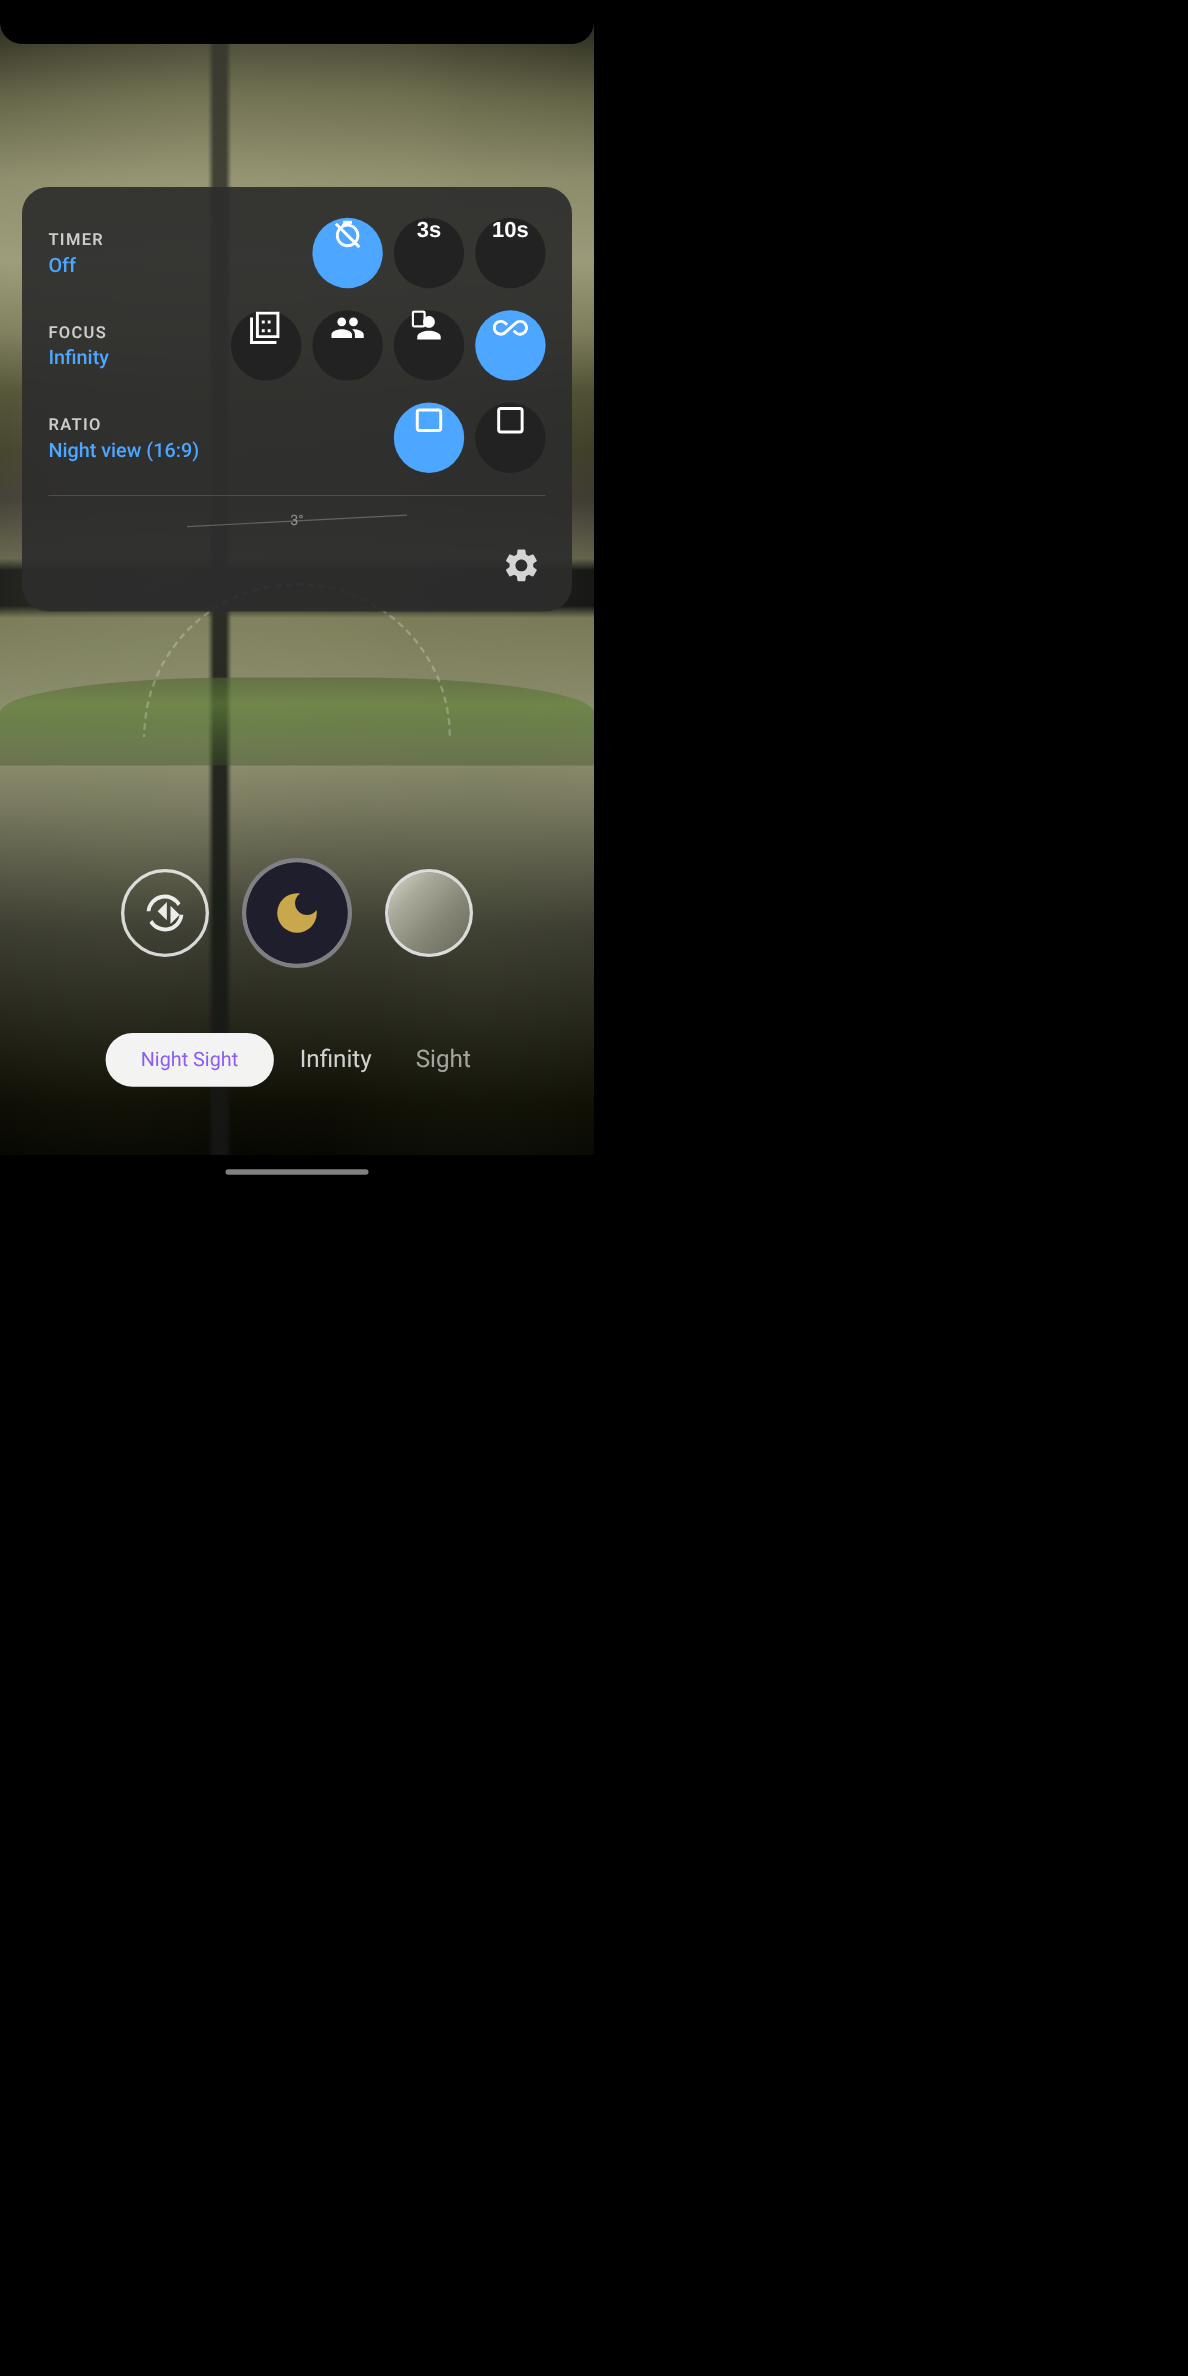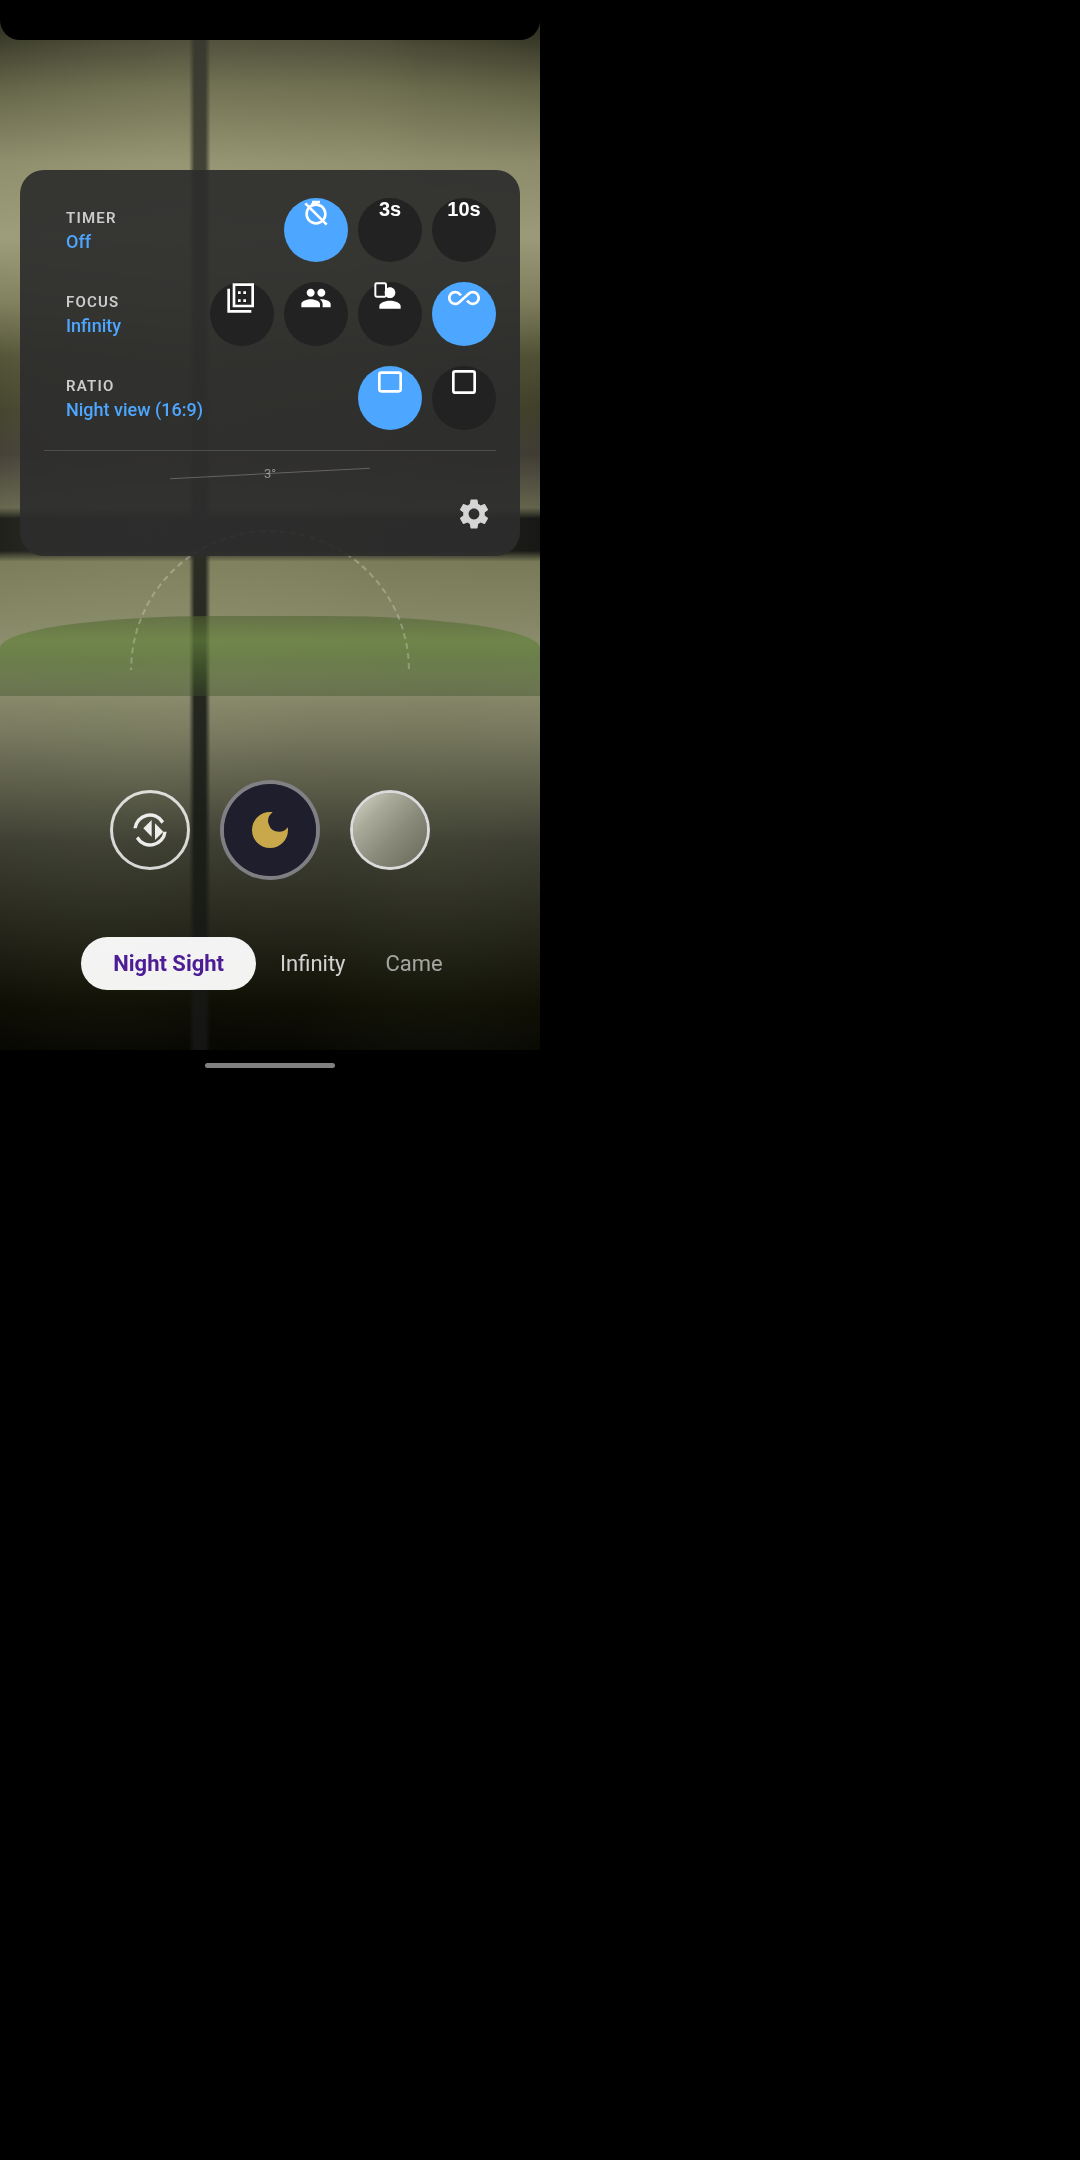--- a/index.html
+++ b/index.html
@@ -131,21 +131,20 @@
     .settings-row {
       display: flex;
       align-items: center;
       justify-content: space-between;
       margin-bottom: 20px;
     }
 
     .settings-label-group {
       flex: 0 0 auto;
       min-width: 140px;
-      margin-left: 22px;
     }
 
     .settings-label {
       color: #ccc;
       font-size: 15px;
       font-weight: 600;
       letter-spacing: 0.08em;
       text-transform: uppercase;
       margin-bottom: 4px;
     }
@@ -290,23 +289,23 @@
     }
 
     .mode-pill {
       background: rgba(255,255,255,0.95);
       border-radius: 30px;
       padding: 14px 32px;
       cursor: pointer;
     }
 
     .mode-pill-label {
-      color: #4c1d95;
-      font-size: 22px;
-      font-weight: 700;
+      color: #8b5cf6;
+      font-size: 18px;
+      font-weight: 400;
     }
 
     .mode-label {
       color: rgba(255,255,255,0.8);
       font-size: 22px;
       font-weight: 400;
       padding: 14px 24px;
       cursor: pointer;
     }
 
@@ -475,17 +474,17 @@
 </div>
 
 <div class="mode-selector">
   <div class="mode-pill">
     <span class="mode-pill-label">Night Sight</span>
   </div>
   <div class="mode-label">
     <span>Infinity</span>
   </div>
   <div class="mode-label-partial">
-    <span>Came</span>
+    <span>Sight</span>
   </div>
 </div>
 
 <div class="home-indicator"></div>
 
 </body></html>

